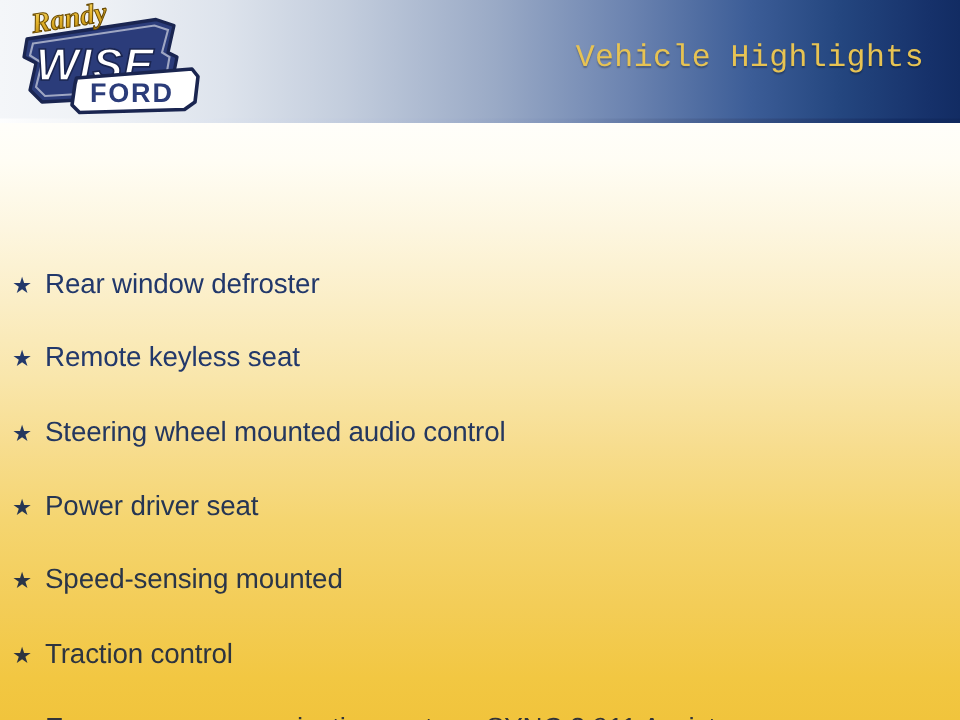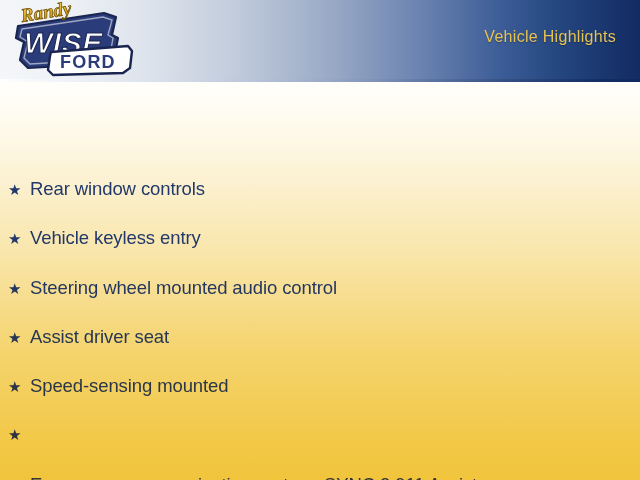--- a/index.html
+++ b/index.html
@@ -63,24 +63,24 @@
     width: 132px;
     height: 76px;
   }
   #logo svg { display: block; }
 
   
   #header-title {
     position: absolute;
     right: 24px;
     top: 28px;
-    font-size: 16px;
+    font-size: 21px;
     letter-spacing: 0.3px;
     color: #e7c353;
-    font-family: Liberation Sans, sans-serif;
+    font-family: Liberation Mono, monospace;
     white-space: nowrap;
     text-shadow: 0 1px 1px rgba(0,0,0,0.28);
   }
 
   
   #content {
     position: absolute;
     left: 0;
     top: 82px;
     width: 640px;
@@ -183,45 +183,46 @@
     </div>
 
     <div id="header-title">Vehicle Highlights</div>
   </div>
 
   <div id="content">
     <ul id="list">
 
       <li class="item i0">
         <span class="bullet">★</span>
-        <span class="item-label">Rear window controls</span>
+        <span class="item-label">Rear window defroster</span>
       </li>
 
       <li class="item i1">
         <span class="bullet">★</span>
-        <span class="item-label">Vehicle keyless entry</span>
+        <span class="item-label">Remote keyless seat</span>
       </li>
 
       <li class="item i2">
         <span class="bullet">★</span>
         <span class="item-label">Steering wheel mounted audio control</span>
       </li>
 
       <li class="item i3">
         <span class="bullet">★</span>
-        <span class="item-label">Assist driver seat</span>
+        <span class="item-label">Power driver seat</span>
       </li>
 
       <li class="item i4">
         <span class="bullet">★</span>
         <span class="item-label">Speed-sensing mounted</span>
       </li>
 
       <li class="item i5">
         <span class="bullet">★</span>
+        <span class="item-label">Traction control</span>
       </li>
 
       <li class="item i6">
         <span class="bullet">★</span>
         <span class="item-label">Emergency communication system: SYNC 3 911 Assist</span>
       </li>
 
     </ul>
   </div>
 

